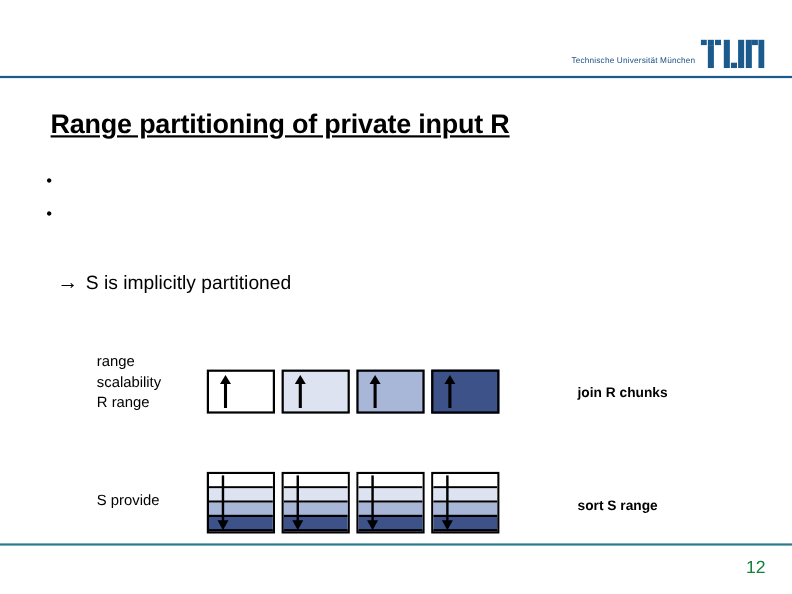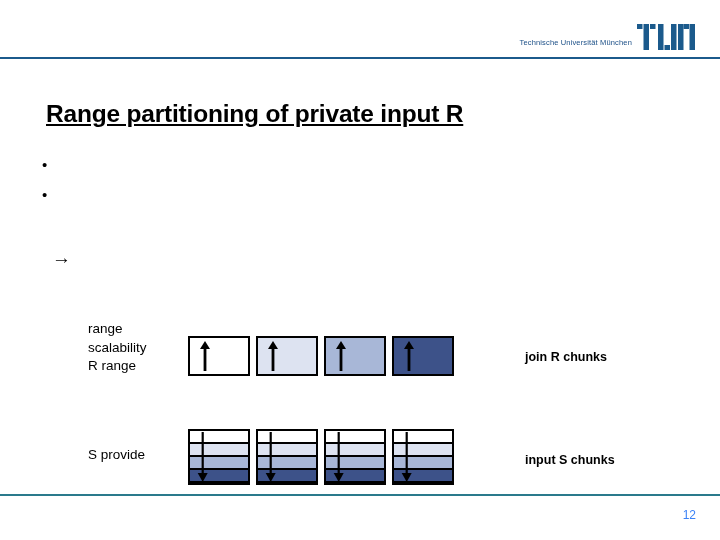--- a/index.html
+++ b/index.html
@@ -12,21 +12,21 @@
     height: 540px;
     position: relative;
     overflow: hidden;
     font-family: "Liberation Sans", sans-serif;
     color: #000000;
   }
 
   
   #slide-header {
     position: absolute;
-    left: 0; top: 0;
+    left: 0; top: 12px;
     width: 720px;
     height: 42px;
   }
   #university-name {
     position: absolute;
     right: 88px;
     top: 38px;
     font-size: 7.5px;
     letter-spacing: 0.15px;
     color: #1b4f87;
@@ -170,22 +170,22 @@
     left: 0;
     top: 494px;
     width: 720px;
     height: 2px;
     background: #2a7a8c;
   }
   #page-number {
     position: absolute;
     right: 24px;
     top: 508px;
-    font-size: 12px;
-    color: #3b82f6;
+    font-size: 16px;
+    color: #15803d;
   }
 </style>
 </head>
 <body>
 
 <div id="slide-header">
   <div id="university-name">Technische Universität München</div>
 
   <svg id="tum-logo" viewBox="0 0 58 26">
     <g fill="#1b5a8c">
@@ -211,20 +211,21 @@
   <div class="bullet-row">
     <span class="bullet-marker">•</span>
   </div>
   <div class="bullet-row">
     <span class="bullet-marker">•</span>
   </div>
 </div>
 
 <div id="arrow-statement">
   <span id="arrow-glyph">→</span>
+  <span>S is implicitly partitioned</span>
 </div>
 
 <div id="diagram">
 
   <div class="row-label" id="r-chunks-label">
     <div>range</div>
     <div>scalability</div>
     <div>R range</div>
   </div>
 
@@ -295,17 +296,17 @@
       <div class="s-band" style="background: rgb(221, 227, 241);"></div>
       <div class="s-band" style="background: rgb(168, 183, 215);"></div>
       <div class="s-band" style="background: rgb(61, 82, 137);"></div>
       <svg class="s-arrow" viewBox="0 0 12 50">
         <rect x="4.6" y="0" width="2.2" height="42" fill="#000"></rect>
         <polygon points="5.7,50 0.7,41 10.7,41" fill="#000"></polygon>
       </svg>
     </div>
   </div>
 
-  <div class="sort-label" id="sort-s-label">input S chunks</div>
+  <div class="sort-label" id="sort-s-label">sort S range</div>
 </div>
 
 <div id="footer-rule" style="background: rgb(42, 122, 140);"></div>
 <div id="page-number">12</div>
 
 </body></html>

